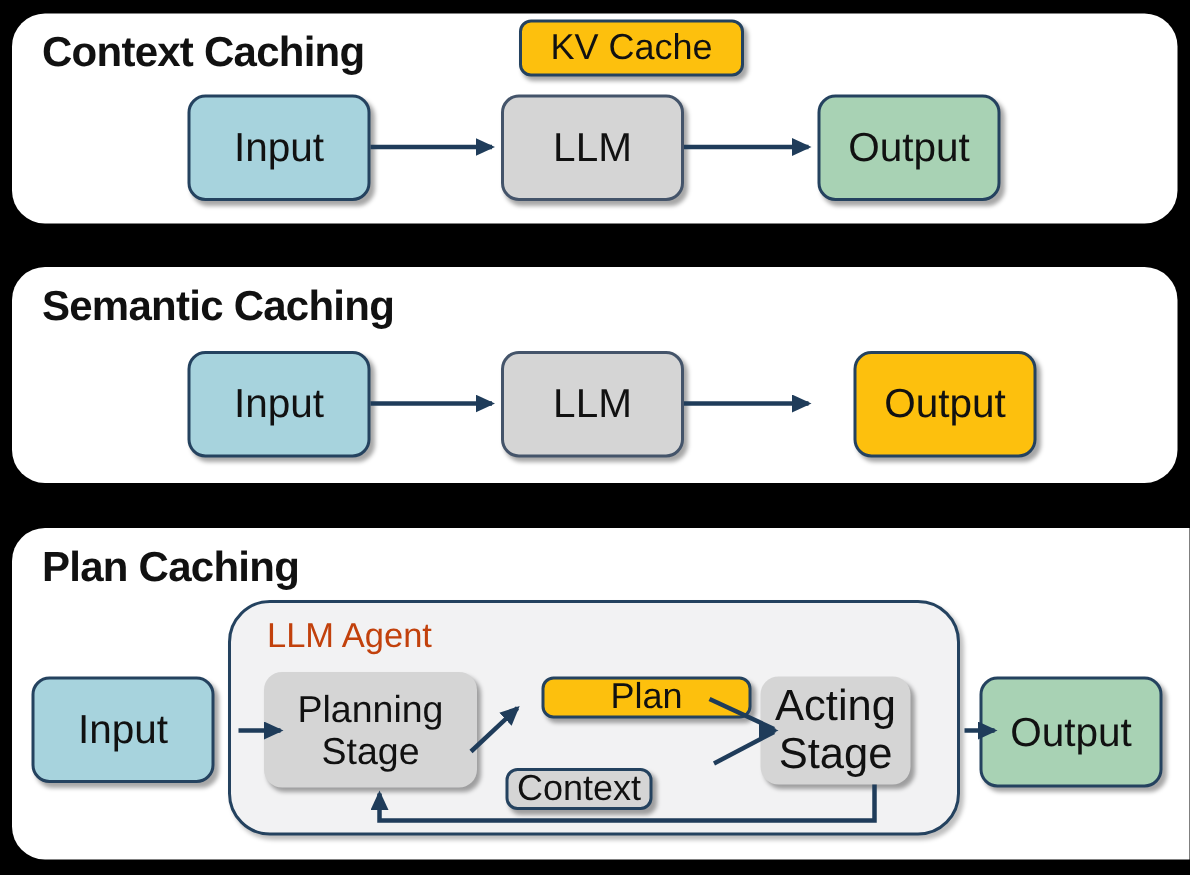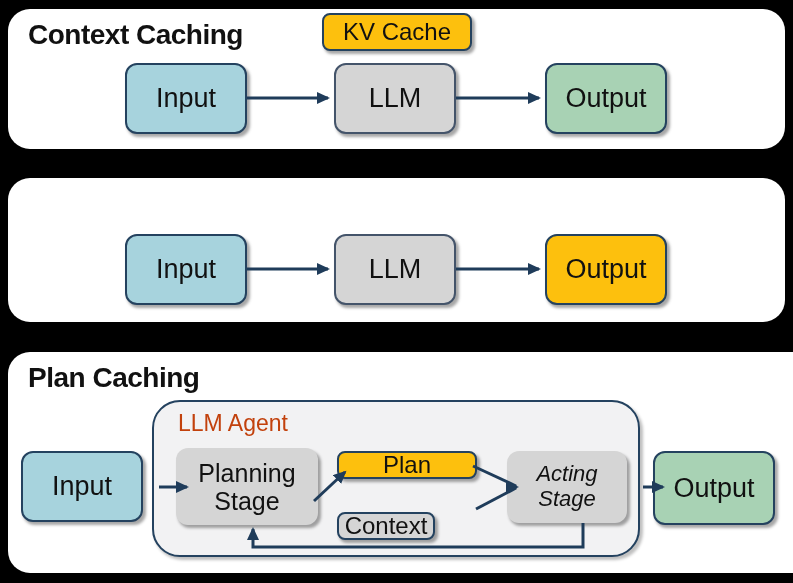--- a/index.html
+++ b/index.html
@@ -31,21 +31,21 @@
     text-align: center; color: var(--c-text, #111);
     box-sizing: border-box; line-height: 1.12;
     box-shadow: 2.5px 3px 3px rgba(0,0,0,0.35);
   }
   .big   { width: 122px; height: 71px; border-radius: 12px; font-size: 27px;
            border: 2.5px solid var(--c-border-dark, #24425f); text-align: right; }
   .blue  { background: var(--c-input-fill,  #a7d3dd); }
   .gray  { background: var(--c-gray-fill,   #d5d5d5);
            border-color: var(--c-border-gray-box, #44546a); }
   .green { background: var(--c-green-fill,  #a8d2b4); }
-  .orange{ background: var(--c-orange-fill, #fdc00d); }
+  .orange{ background: var(--c-orange-fill, #fdc00d); margin-left: 24px; }
 
   .small { border-radius: 8px; border: 2.5px solid var(--c-border-dark, #24425f);
            font-size: 24px; }
 
   
   .p1-kv     { left: 314px; top: 4px;  width: 150px; height: 38px; }
   .p1-input  { left: 117px; top: 54px; }
   .p1-llm    { left: 326px; top: 54px; }
   .p1-output { left: 537px; top: 54px; }
 
@@ -64,22 +64,22 @@
   }
   .agent-label {
     position: absolute; left: 170px; top: 58px;
     font-size: 23px; color: #c2410c; white-space: nowrap;
   }
   .p3-input    { left: 13px;  top: 99px; }
   .p3-planning { left: 168px; top: 96px;  width: 142px; height: 77px;
                  border-radius: 12px; font-size: 25px; }
   .p3-plan     { left: 329px; top: 99px;  width: 140px; height: 28px; }
   .p3-context  { left: 329px; top: 144px; width: 98px; height: 28px; margin-top: 16px; }
-  .p3-acting   { left: 499px; top: 99px;  width: 120px; height: 72px;
-                 border-radius: 12px; font-size: 22px; font-style: italic; }
+  .p3-acting   { left: 499px; top: 99px;  width: 100px; height: 72px;
+                 border-radius: 12px; font-size: 29px; }
   .p3-output   { left: 645px; top: 99px;  width: 122px; height: 74px; }
 
   .wires {
     position: absolute; left: 0; top: 0; width: 100%; height: 100%;
     pointer-events: none;
   }
   .wires line, .wires polyline {
     stroke: var(--c-arrow, #1f3c5a); stroke-width: 3; fill: none;
   }
   .wires .ah { fill: var(--c-arrow, #1f3c5a); }
@@ -100,20 +100,21 @@
         <marker id="ah1" class="ah" markerUnits="userSpaceOnUse" markerWidth="16" markerHeight="14" refX="11" refY="6" orient="auto">
           <path class="ah" d="M0,0 L13,6 L0,12 Z"></path>
         </marker>
       </defs>
       <line x1="239" y1="89" x2="320" y2="89" marker-end="url(#ah1)"></line>
       <line x1="448" y1="89" x2="531" y2="89" marker-end="url(#ah1)"></line>
     </svg>
   </section>
 
   <section class="panel panel-2">
+    <h2 class="title">Semantic Caching</h2>
     <div class="node big blue p2-input">Input</div>
     <div class="node big gray p2-llm">LLM</div>
     <div class="node big orange p2-output">Output</div>
     <svg class="wires" width="777" height="144" viewBox="0 0 777 144">
       <defs>
         <marker id="ah2" class="ah" markerUnits="userSpaceOnUse" markerWidth="16" markerHeight="14" refX="11" refY="6" orient="auto">
           <path class="ah" d="M0,0 L13,6 L0,12 Z"></path>
         </marker>
       </defs>
       <line x1="239" y1="91" x2="320" y2="91" marker-end="url(#ah2)"></line>

